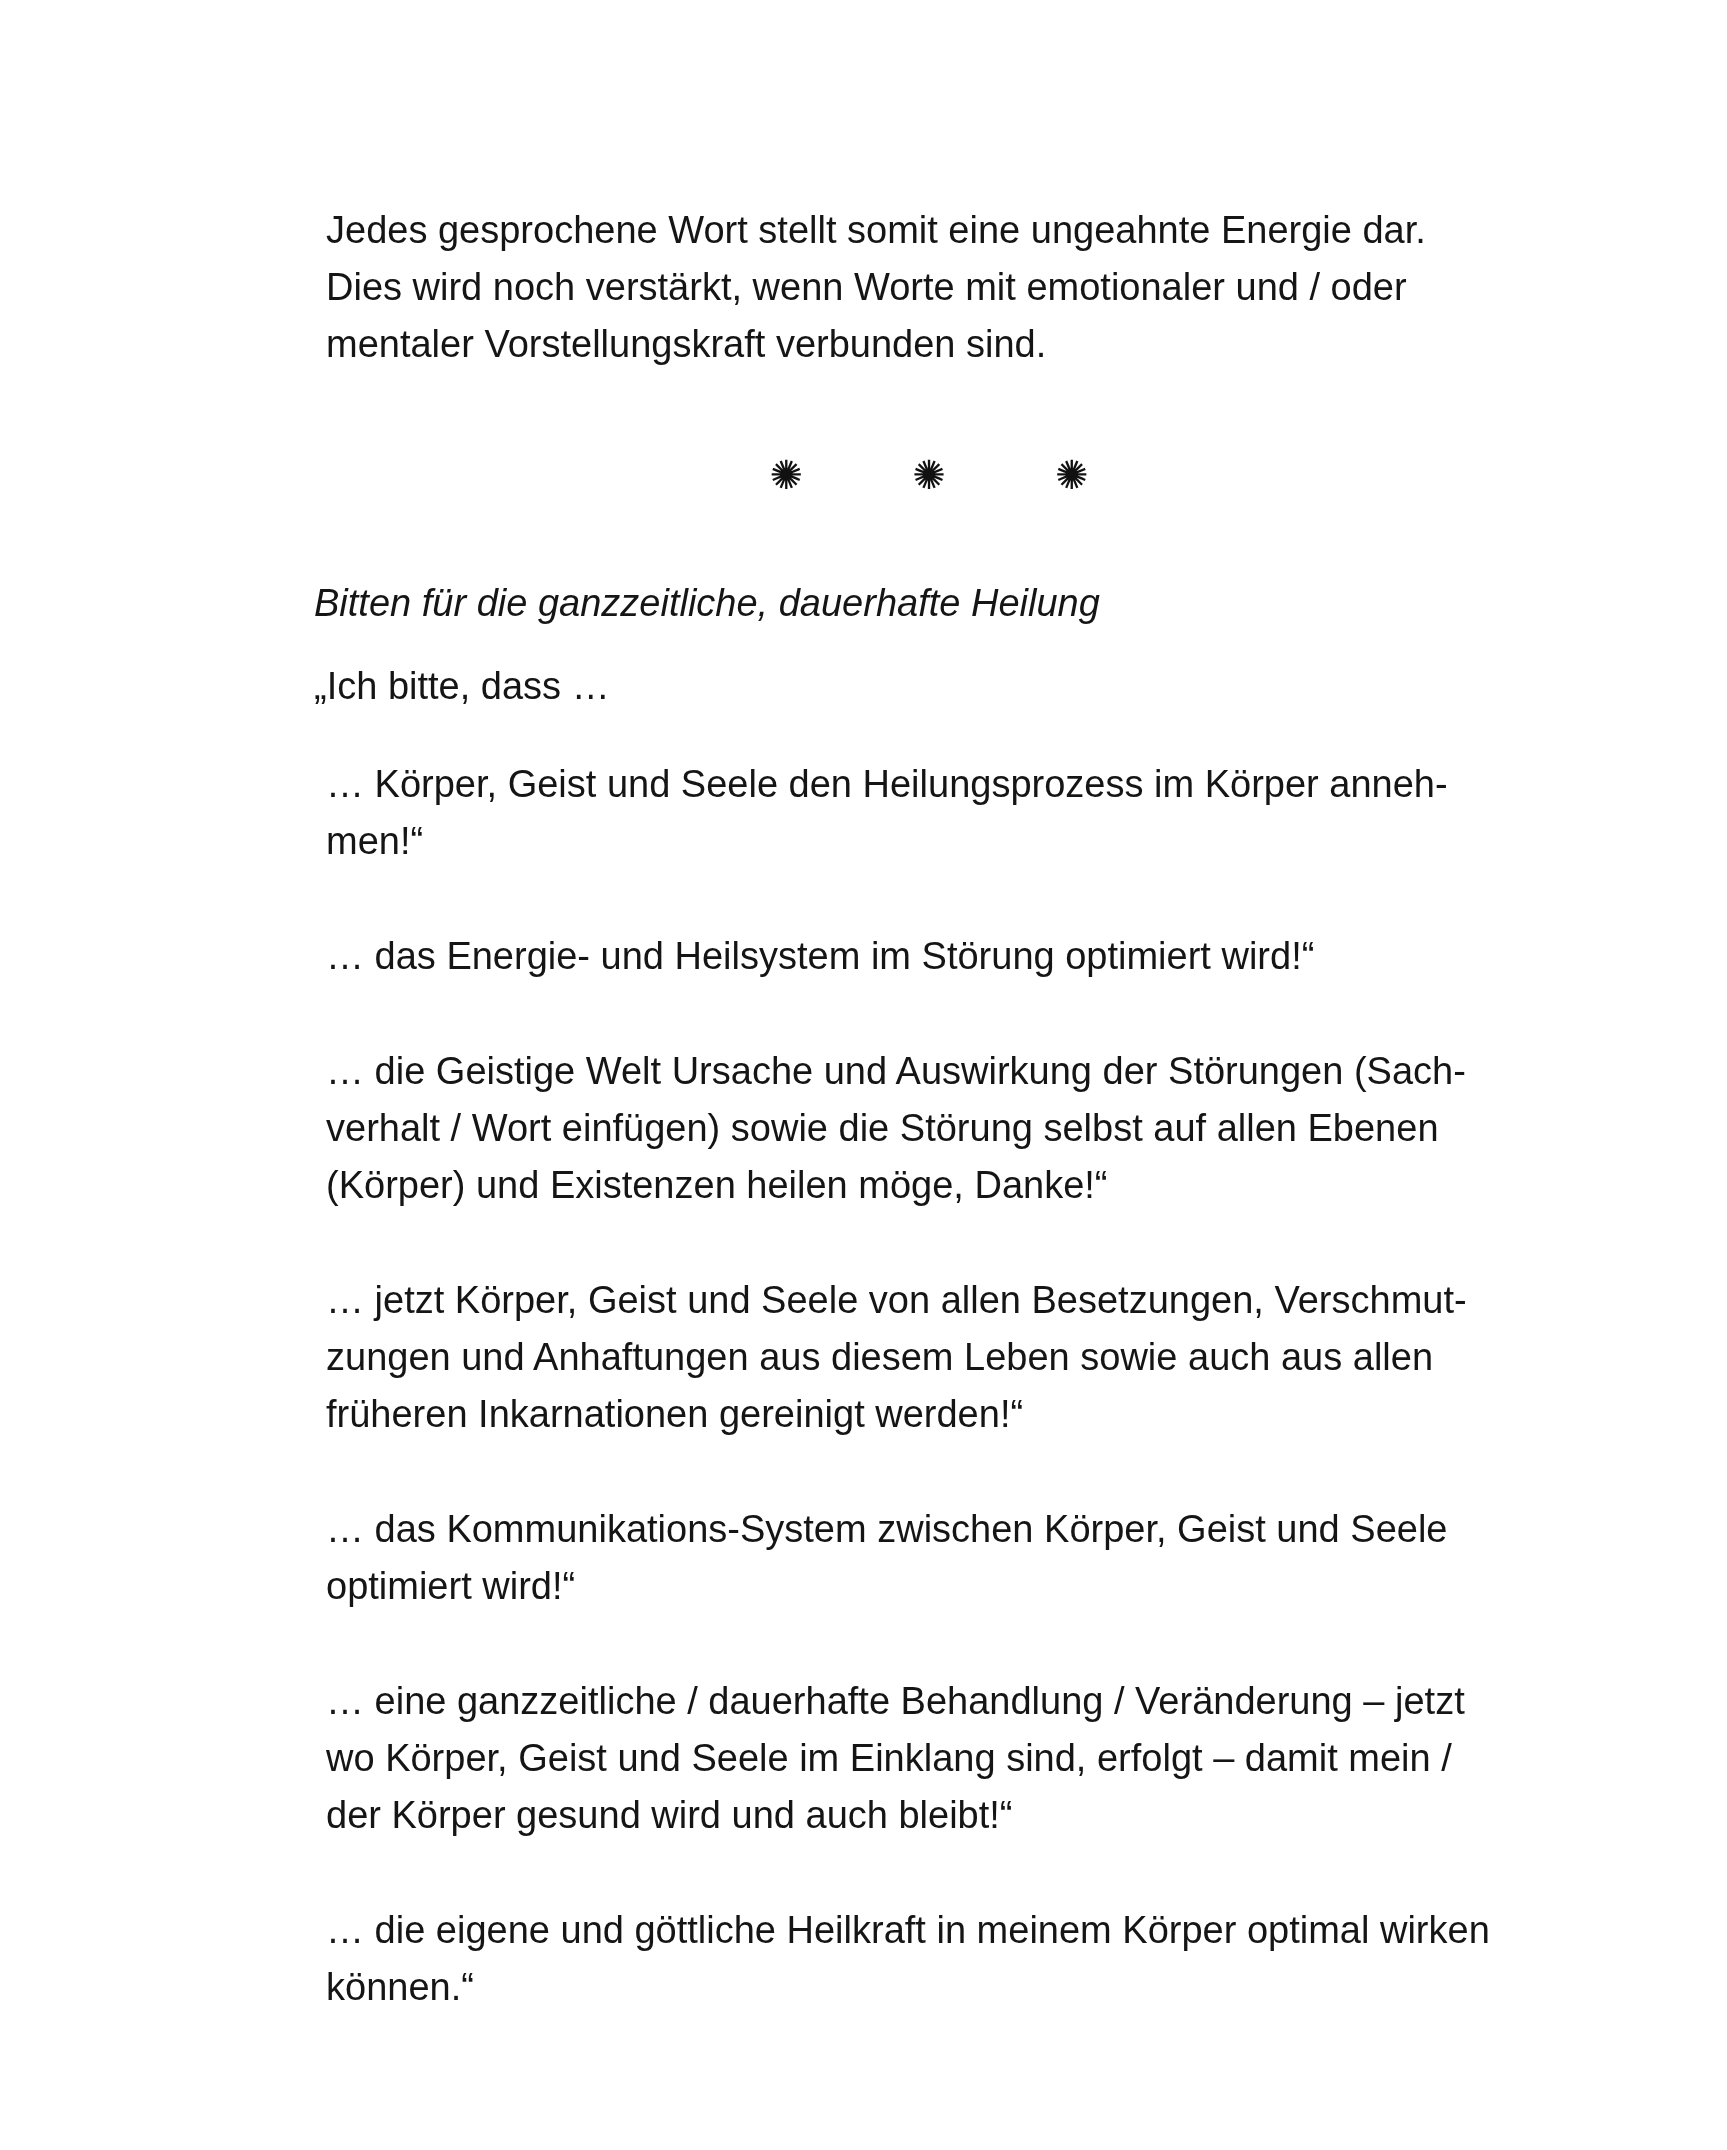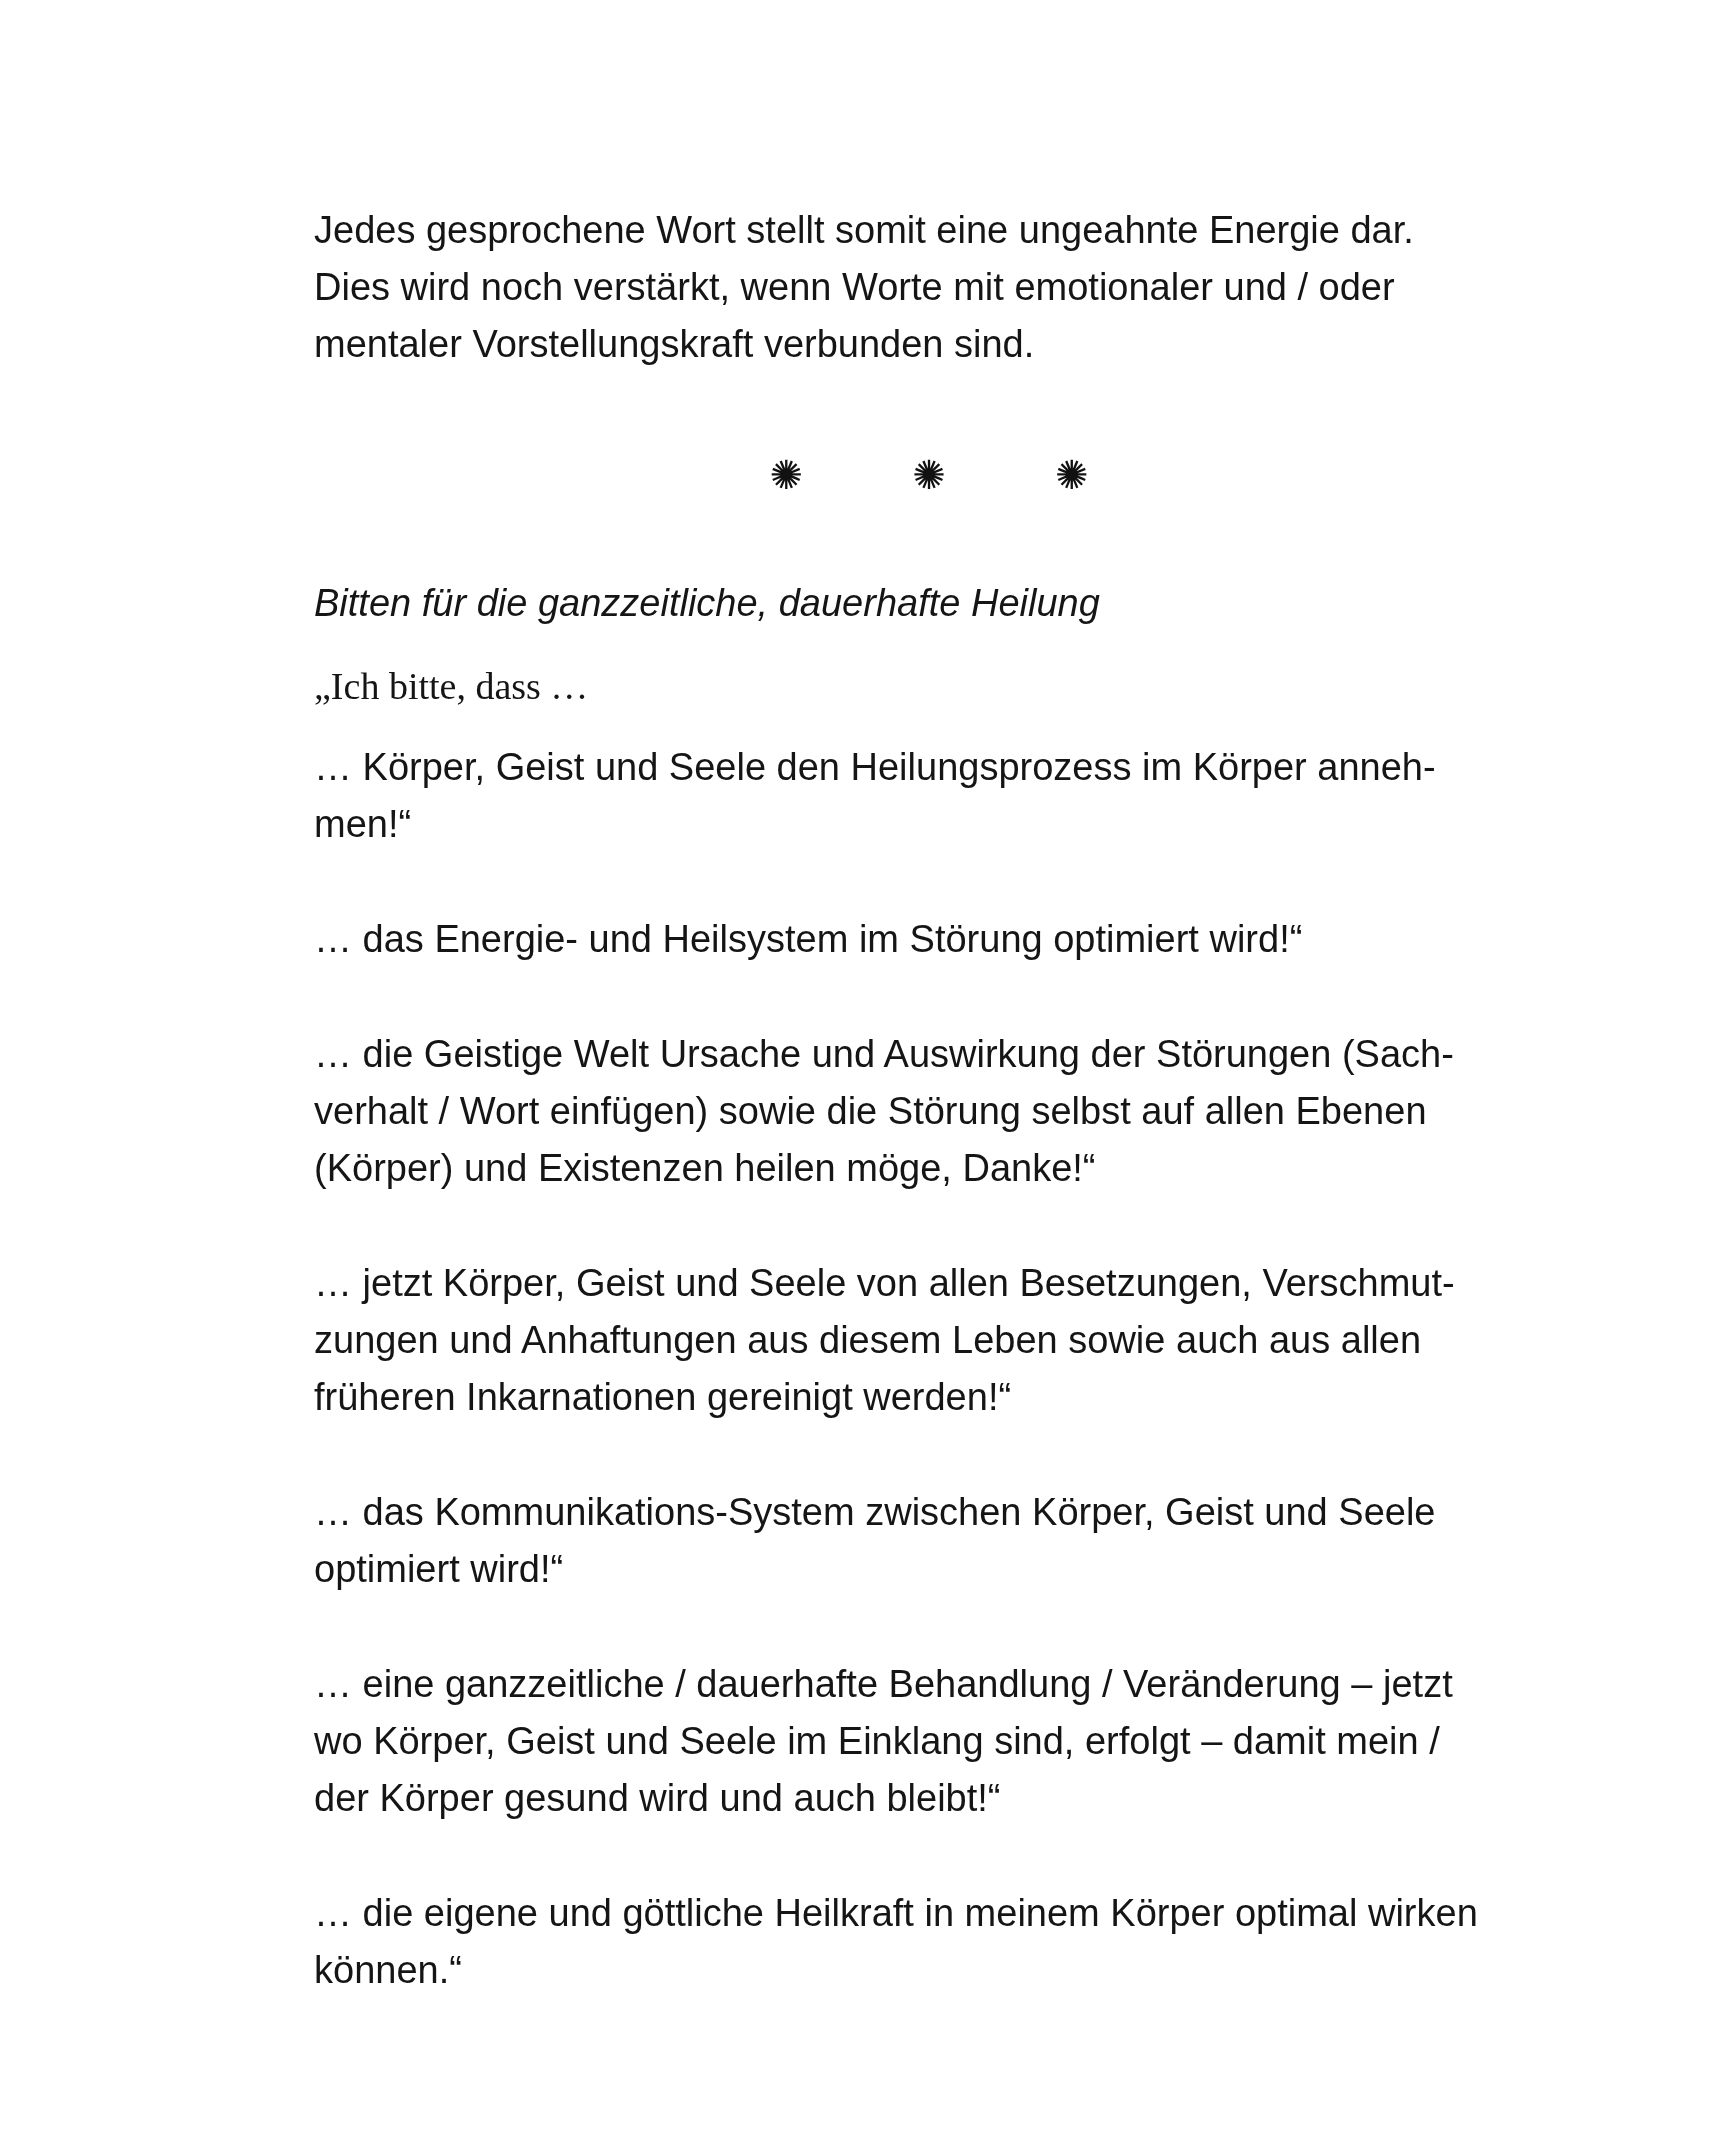--- a/index.html
+++ b/index.html
@@ -18,21 +18,21 @@
   }
   .content {
     position: absolute;
     left: 314px;
     top: 202px;
     width: 1230px;
     font-size: 38px;
     line-height: 1.5;
   }
   .para {
-    margin: 0 0 58px 0;
+    margin: 0 0 58px 12px;
     white-space: pre-line;
   }
   .intro {
     margin-bottom: 82px;
   }
   .ornaments {
     text-align: center;
     font-size: 40px;
     line-height: 1;
     margin: 0 0 80px 0;
@@ -44,22 +44,21 @@
   }
   .heading {
     margin: 0 0 26px 0;
     font-style: italic;
   }
   .heading .heading-bold {
     font-weight: normal;
     font-style: italic;
   }
   .lead-in {
-    margin: 0 0 24px 0;
-    font-family: Liberation Serif, serif;
+    margin: 0 0 41px 0;
   }
 </style>
 </head>
 <body>
 
 <div class="page">
   <div class="content">
 
     <p class="para intro">Jedes gesprochene Wort stellt somit eine ungeahnte Energie dar.
 Dies wird noch verstärkt, wenn Worte mit emotionaler und / oder

